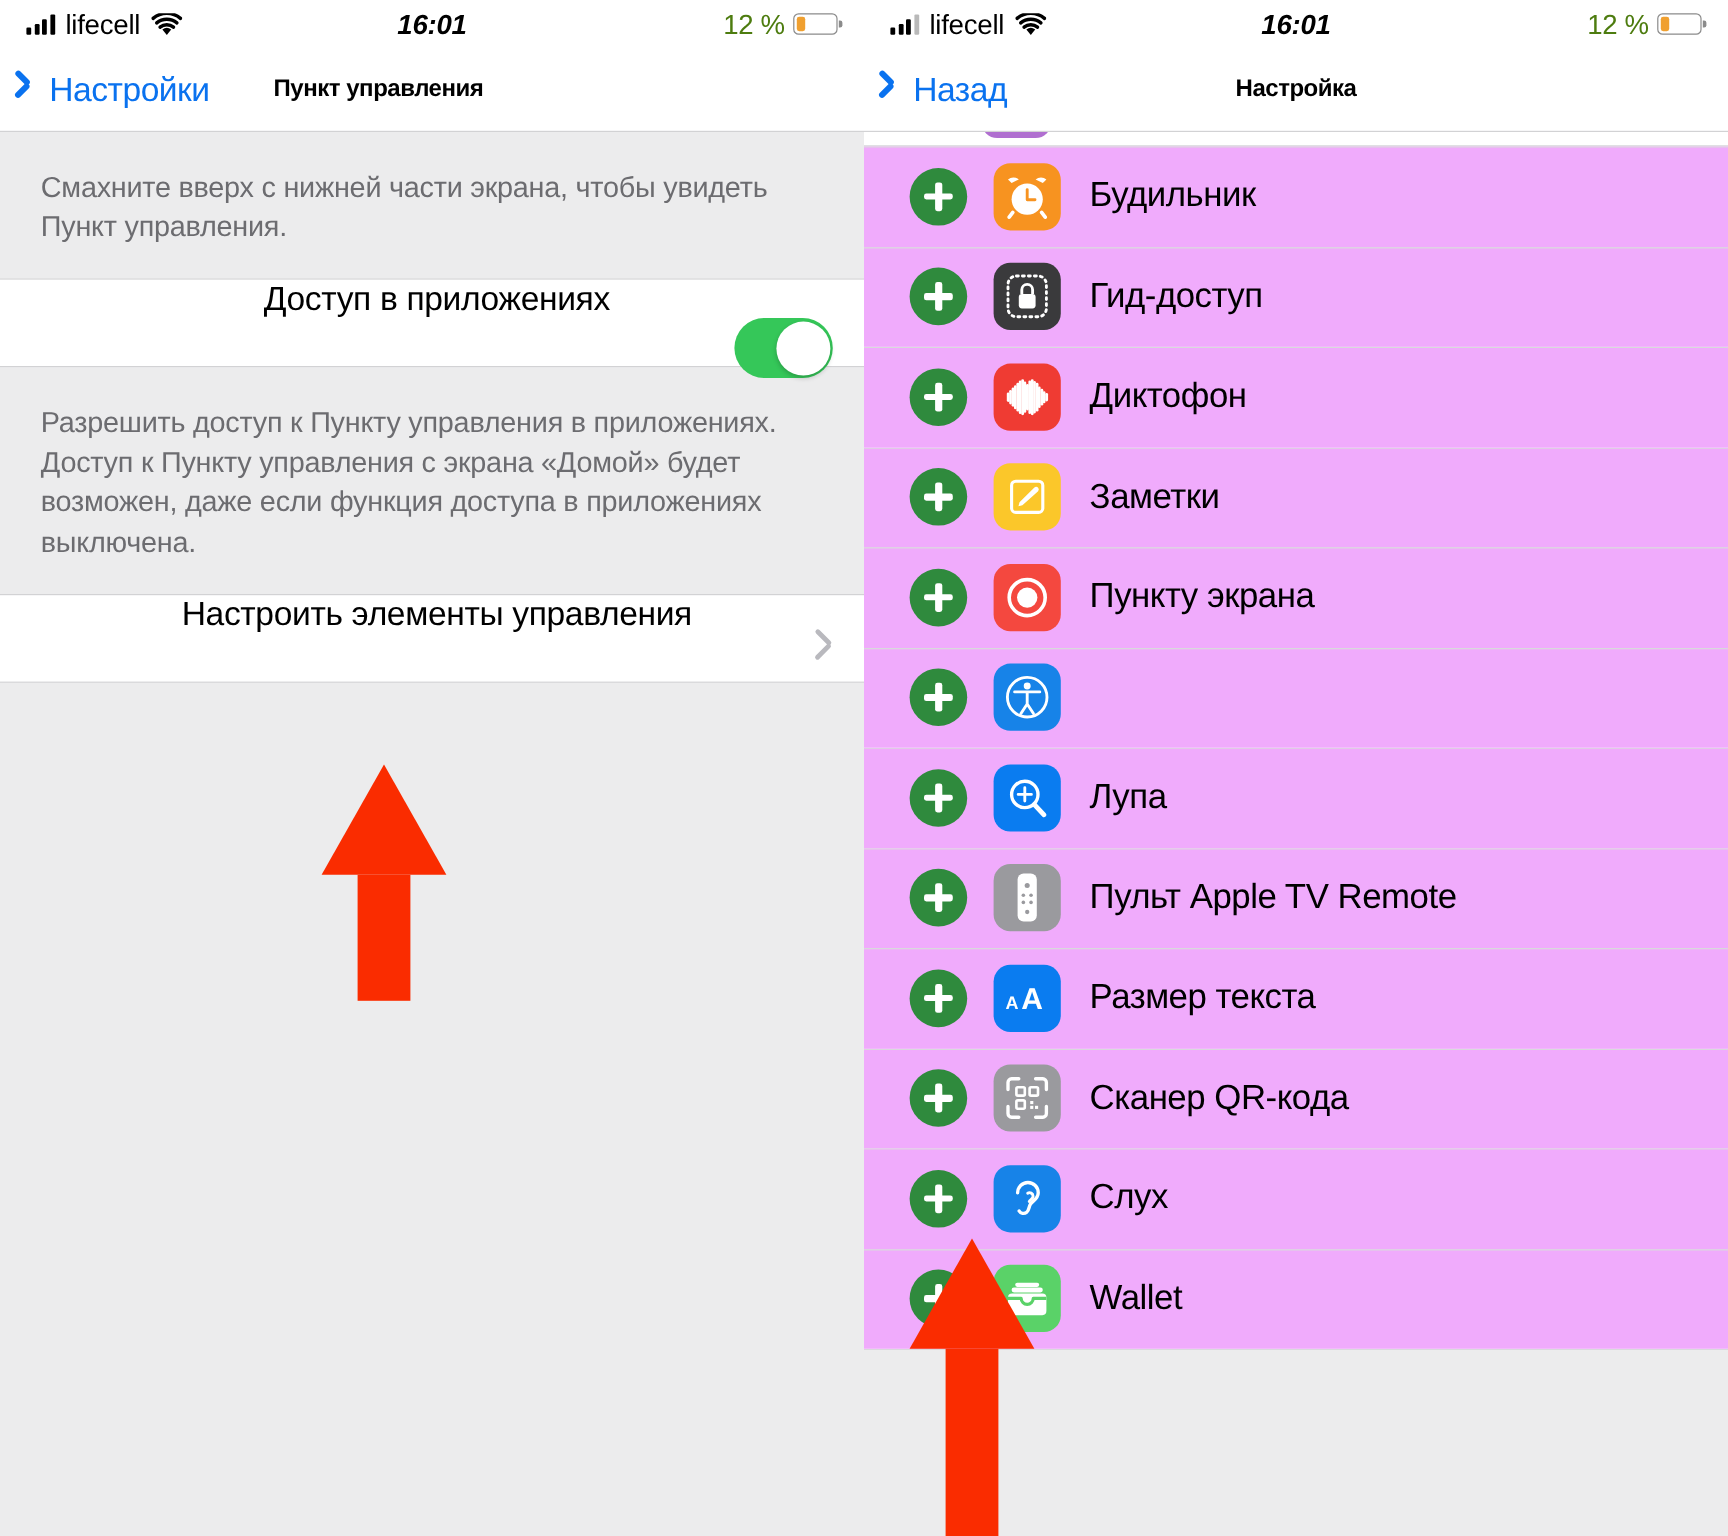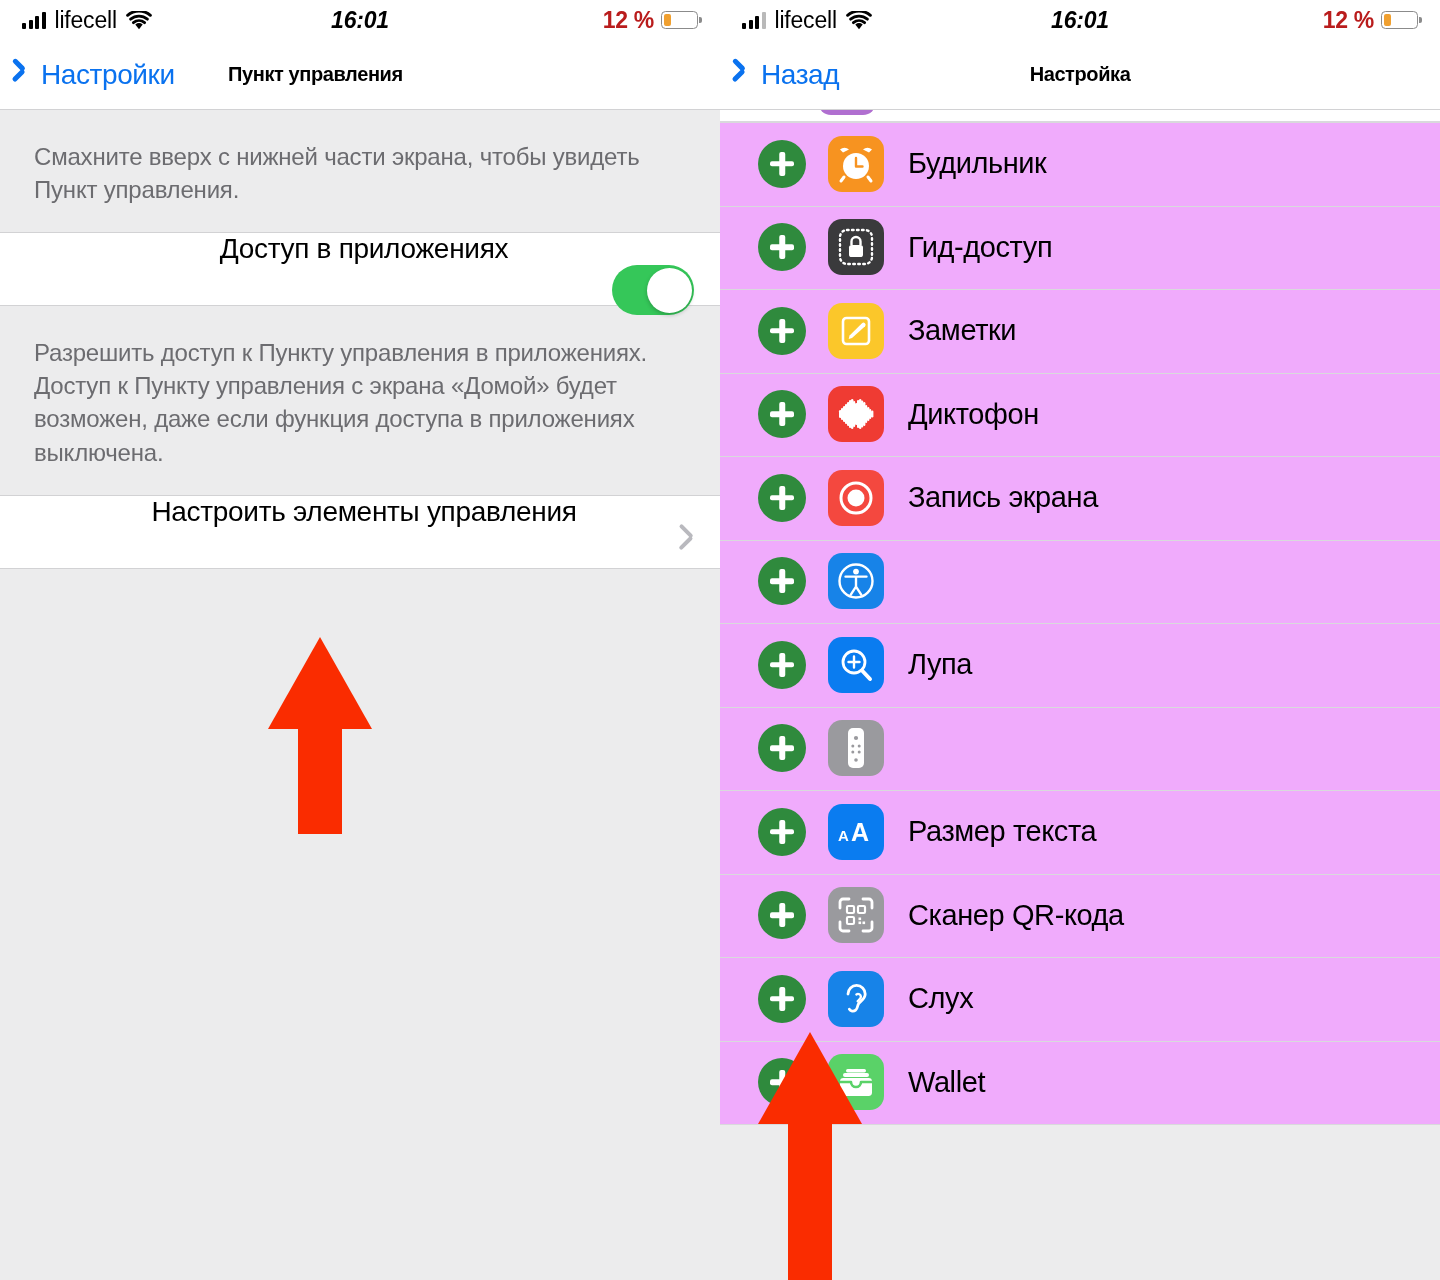--- a/index.html
+++ b/index.html
@@ -32,21 +32,21 @@
   .carrier { font-size:23px; font-weight:400; letter-spacing:-0.2px; color:#000; }
   .wifi { width:26px; height:19px; position:relative; }
   .sb-time {
     position:absolute; left:0; right:0; text-align:center;
     font-size:23px; font-weight:600; letter-spacing:-0.2px; color:#000;font-style:italic;
   }
   .sb-right {
     margin-left:auto; display:flex; align-items:center; gap:7px;
     position:relative; z-index:2;
   }
-  .batt-pct { font-size:23px; font-weight:700; letter-spacing:-0.3px; color:#b91c1c; }
+  .batt-pct { font-size:23px; font-weight:400; letter-spacing:-0.3px; color:#4d7c0f; }
   .battery { width:37px; height:18px; position:relative; }
   .battery .shell {
     position:absolute; inset:0; border:1.6px solid #8b8b8b;
     border-radius:4.5px;
   }
   .battery .fill {
     position:absolute; top:2.6px; left:2.6px; bottom:2.6px;
     background:#f0a030; border-radius:2px;
   }
   .battery .cap {
@@ -281,30 +281,20 @@
           <div class="row">
             <span class="plus"></span>
             <span class="app-ico" style="background: rgb(58, 58, 60);">
               <svg width="44" height="44" viewBox="0 0 44 44">
       <rect x="6" y="5" width="32" height="34" rx="7" fill="none" stroke="#fff" stroke-width="2.4" stroke-dasharray="1.6 3.4" stroke-linecap="round"></rect>
       <rect x="15" y="20" width="14" height="12" rx="2.6" fill="#fff"></rect>
       <path d="M17.5 20v-3.5a4.5 4.5 0 0 1 9 0V20" stroke="#fff" stroke-width="2.4" fill="none"></path>
               </svg>
             </span>
             <span class="row-label">Гид-доступ</span>
-          </div>
-          <div class="row">
-            <span class="plus"></span>
-            <span class="app-ico" style="background: rgb(251, 199, 42);">
-              <svg width="36" height="36" viewBox="0 0 36 36">
-      <rect x="5" y="5" width="26" height="26" rx="3.5" fill="none" stroke="#fff" stroke-width="2.6"></rect>
-      <path d="M14 25l-3.3.9.9-3.3L24 10.2a2.2 2.2 0 0 1 3.1 3.1z" fill="#fff"></path>
-              </svg>
-            </span>
-            <span class="row-label">Заметки</span>
           </div>
           <div class="row">
             <span class="plus"></span>
             <span class="app-ico" style="background: rgb(239, 59, 51);">
               <svg width="42" height="32" viewBox="0 0 42 32">
       <rect x="4" y="12" width="2.4" height="8" rx="1.2" fill="#fff"></rect>
                 <rect x="8" y="8" width="2.4" height="16" rx="1.2" fill="#fff"></rect>
                 <rect x="12" y="4" width="2.4" height="24" rx="1.2" fill="#fff"></rect>
                 <rect x="16" y="1" width="2.4" height="30" rx="1.2" fill="#fff"></rect>
                 <rect x="20" y="5" width="2.4" height="22" rx="1.2" fill="#fff"></rect>
@@ -319,27 +309,37 @@
                 <rect x="22" y="2" width="2.2" height="28" rx="1.1" fill="#fff"></rect>
                 <rect x="26" y="2.5" width="2.2" height="27" rx="1.1" fill="#fff"></rect>
                 <rect x="30" y="7" width="2.2" height="18" rx="1.1" fill="#fff"></rect>
                 <rect x="34" y="11" width="2.2" height="10" rx="1.1" fill="#fff"></rect>
       </svg>
             </span>
             <span class="row-label">Диктофон</span>
           </div>
           <div class="row">
             <span class="plus"></span>
+            <span class="app-ico" style="background: rgb(251, 199, 42);">
+              <svg width="36" height="36" viewBox="0 0 36 36">
+      <rect x="5" y="5" width="26" height="26" rx="3.5" fill="none" stroke="#fff" stroke-width="2.6"></rect>
+      <path d="M14 25l-3.3.9.9-3.3L24 10.2a2.2 2.2 0 0 1 3.1 3.1z" fill="#fff"></path>
+              </svg>
+            </span>
+            <span class="row-label">Заметки</span>
+          </div>
+          <div class="row">
+            <span class="plus"></span>
             <span class="app-ico" style="background: rgb(244, 72, 63);">
               <svg width="40" height="40" viewBox="0 0 40 40">
       <circle cx="20" cy="20" r="15" fill="none" stroke="#fff" stroke-width="3"></circle>
       <circle cx="20" cy="20" r="8.5" fill="#fff"></circle>
               </svg>
             </span>
-            <span class="row-label">Запись экрана</span>
+            <span class="row-label">Пункту экрана</span>
           </div>
           <div class="row">
             <span class="plus"></span>
             <span class="app-ico" style="background: rgb(23, 131, 232);">
               <svg width="42" height="42" viewBox="0 0 42 42">
       <circle cx="21" cy="21" r="16.5" fill="none" stroke="#fff" stroke-width="2.4"></circle>
       <circle cx="21" cy="11.6" r="2.9" fill="#fff"></circle>
       <path d="M10.5 16.6h21M21 16.6v10M21 26.6l-5.2 8M21 26.6l5.2 8" stroke="#fff" stroke-width="2.4" stroke-linecap="round" fill="none"></path>
               </svg>
             </span>
@@ -361,20 +361,21 @@
               <svg width="30" height="44" viewBox="0 0 30 44">
       <rect x="7" y="2" width="16" height="40" rx="5" fill="#fff"></rect>
       <circle cx="15" cy="12" r="2.1" fill="#9a9a9e"></circle>
       <circle cx="11.8" cy="20" r="1.5" fill="#9a9a9e"></circle>
       <circle cx="18.2" cy="20" r="1.5" fill="#9a9a9e"></circle>
       <circle cx="11.8" cy="26" r="1.5" fill="#9a9a9e"></circle>
       <circle cx="18.2" cy="26" r="1.5" fill="#9a9a9e"></circle>
       <circle cx="15" cy="34" r="1.8" fill="#9a9a9e"></circle>
               </svg>
             </span>
+            <span class="row-label">Пульт Apple TV Remote</span>
           </div>
           <div class="row">
             <span class="plus"></span>
             <span class="app-ico" style="background: rgb(10, 124, 240);">
               <svg width="42" height="32" viewBox="0 0 42 32">
       <text x="3" y="25" font-family="Liberation Sans, sans-serif" font-size="15" font-weight="700" fill="#fff">A</text>
       <text x="16" y="25" font-family="Liberation Sans, sans-serif" font-size="25" font-weight="700" fill="#fff">A</text>
               </svg>
             </span>
             <span class="row-label">Размер текста</span>

